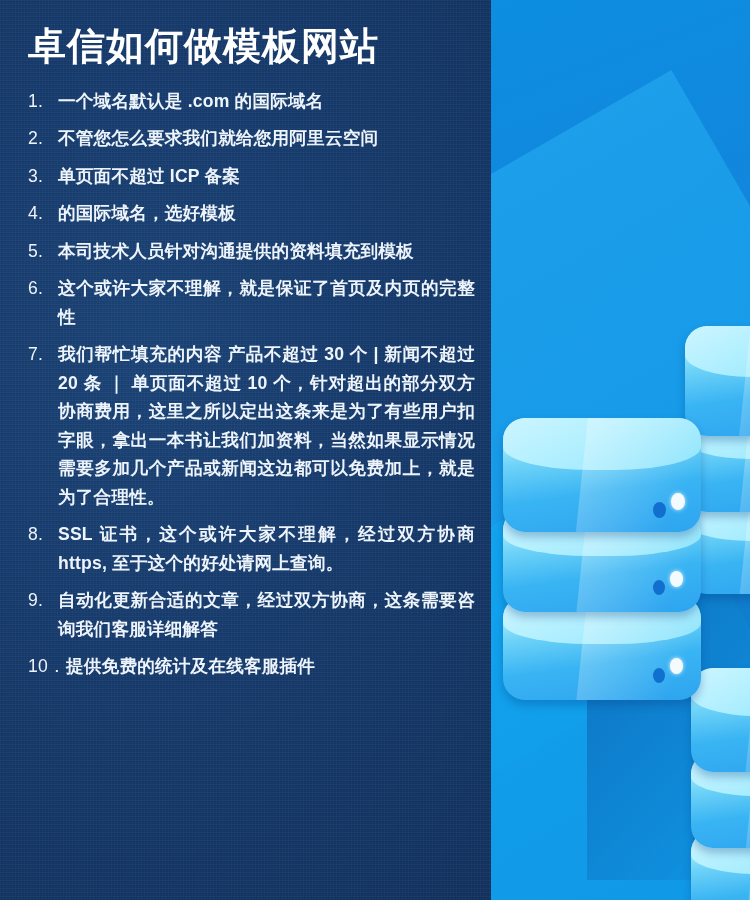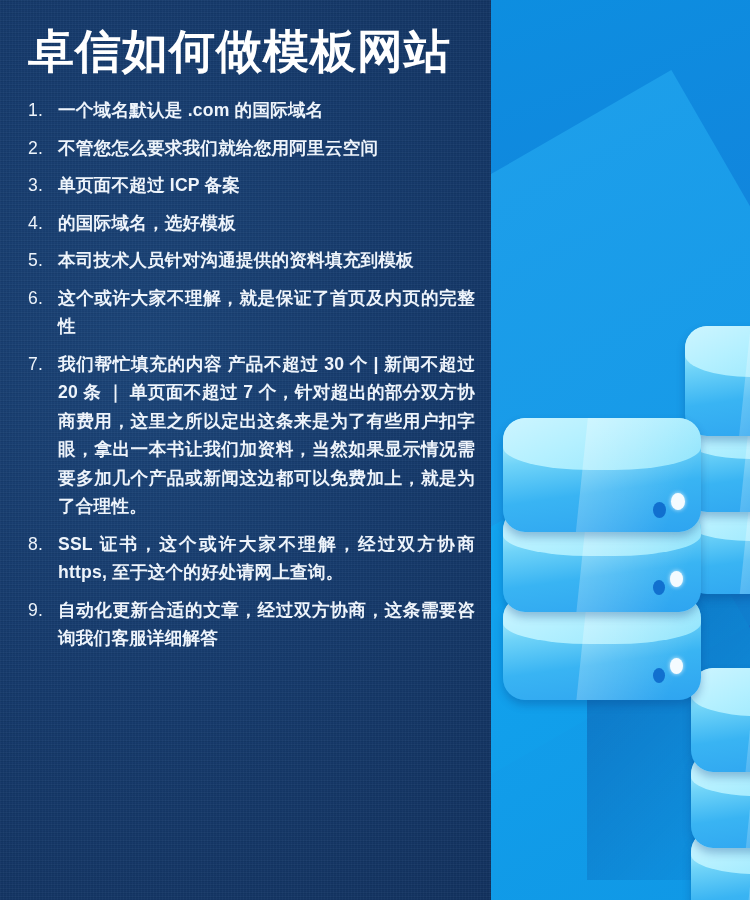--- a/index.html
+++ b/index.html
@@ -50,21 +50,21 @@
   }
 
   #content {
     position:relative;
     z-index:2;
     padding:24px 16px 0 28px;
   }
 
   #poster-title {
     color:#ffffff;
-    font-size:46px;
+    font-size:38px;
     line-height:1.18;
     font-weight:700;
     letter-spacing:1px;
     margin-bottom:18px;
     white-space:nowrap;
   }
 
   ol#points {
     list-style:none;
   }
@@ -220,29 +220,33 @@
         <li class="point">
           <span class="num">5.</span>
           <span class="txt">本司技术人员针对沟通提供的资料填充到模板</span>
         </li>
         <li class="point">
           <span class="num">6.</span>
           <span class="txt">这个或许大家不理解，就是保证了首页及内页的完整性</span>
         </li>
         <li class="point">
           <span class="num">7.</span>
-          <span class="txt">我们帮忙填充的内容 产品不超过 30 个 | 新闻不超过 20 条 ｜ 单页面不超过 7 个，针对超出的部分双方协商费用，这里之所以定出这条来是为了有些用户扣字眼，拿出一本书让我们加资料，当然如果显示情况需要多加几个产品或新闻这边都可以免费加上，就是为了合理性。</span>
+          <span class="txt">我们帮忙填充的内容 产品不超过 30 个 | 新闻不超过 20 条 ｜ 单页面不超过 10 个，针对超出的部分双方协商费用，这里之所以定出这条来是为了有些用户扣字眼，拿出一本书让我们加资料，当然如果显示情况需要多加几个产品或新闻这边都可以免费加上，就是为了合理性。</span>
         </li>
         <li class="point">
           <span class="num">8.</span>
           <span class="txt">SSL 证书，这个或许大家不理解，经过双方协商 https, 至于这个的好处请网上查询。</span>
         </li>
         <li class="point">
           <span class="num">9.</span>
           <span class="txt">自动化更新合适的文章，经过双方协商，这条需要咨询我们客服详细解答</span>
+        </li>
+        <li class="point wide">
+          <span class="num">10．</span>
+          <span class="txt">提供免费的统计及在线客服插件</span>
         </li>
       </ol>
 
     </div>
   </div>
 
   <div id="right-panel">
 
     <div class="diag-band" id="band-1"></div>
     <div class="diag-band" id="band-2"></div>

